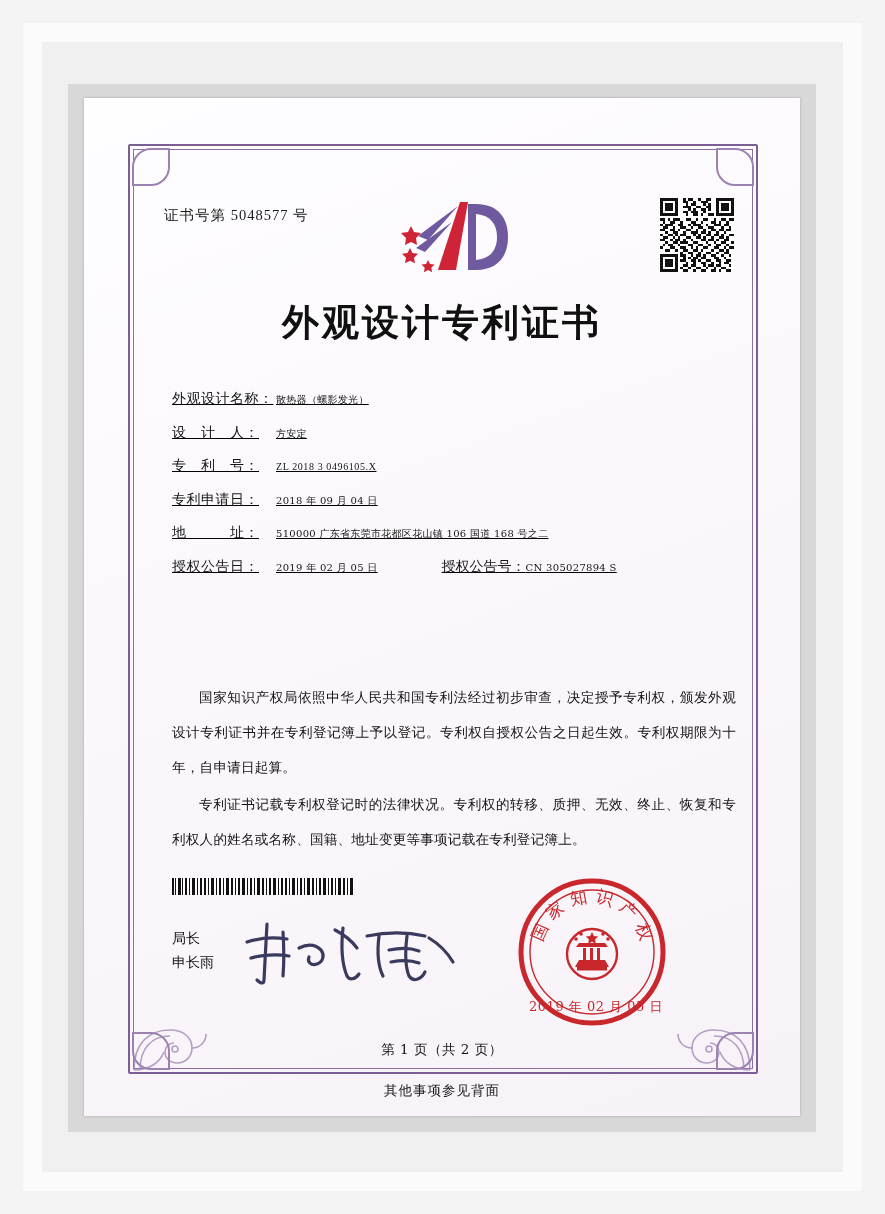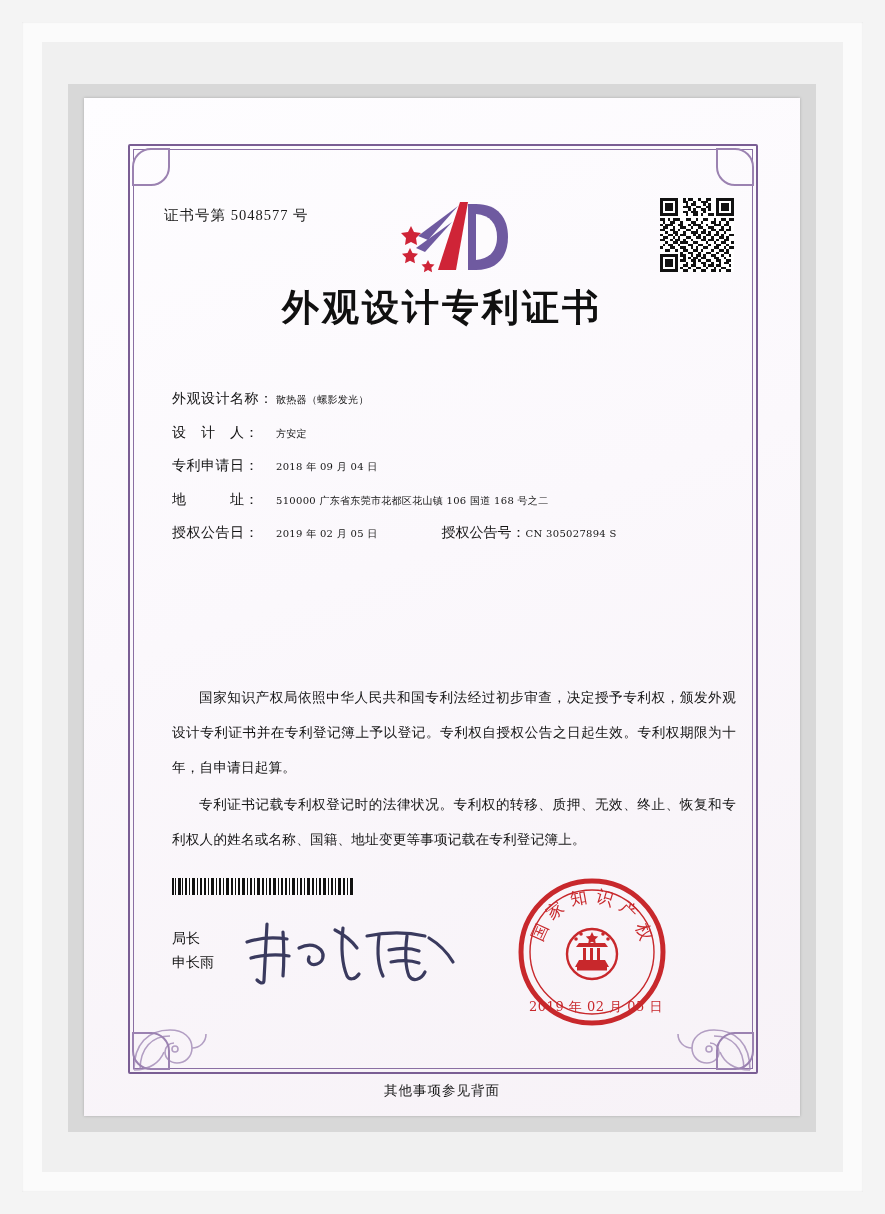--- a/index.html
+++ b/index.html
@@ -112,34 +112,35 @@
 
   #qrcode {
     position: absolute;
     right: 66px; top: 100px;
     width: 74px; height: 74px;
     background: #ffffff;
   }
 
   #main-title {
     position: absolute;
-    left: 0; right: 0; top: 185px;
+    left: 0; right: 0; top: 200px;
     text-align: center;
     font-size: 37px;
     letter-spacing: 3px;
     color: #101010;
     font-weight: 700;
     font-family: "DejaVu Serif", serif;
   }
 
   
   #fields {
     position: absolute;
     left: 88px; top: 292px;
     width: 560px;
+    text-decoration: underline;
   }
   .field-row {
     display: flex;
     align-items: baseline;
     margin-bottom: 15.5px;
     font-size: 14.5px;
     color: #141414;
     white-space: nowrap;
   }
   .field-label {
@@ -498,20 +499,24 @@
     <div id="fields">
       <div class="field-row">
         <span class="field-label">外观设计名称：</span>
         <span class="field-value">散热器（螺影发光）</span>
       </div>
       <div class="field-row">
         <span class="field-label">设　计　人：</span>
         <span class="field-value">方安定</span>
       </div>
       <div class="field-row">
+        <span class="field-label">专　利　号：</span>
+        <span class="field-value field-value-mono">ZL 2018 3 0496105.X</span>
+      </div>
+      <div class="field-row">
         <span class="field-label">专利申请日：</span>
         <span class="field-value">2018 年 09 月 04 日</span>
       </div>
       <div class="field-row">
         <span class="field-label">地　　　址：</span>
         <span class="field-value">510000 广东省东莞市花都区花山镇 106 国道 168 号之二</span>
       </div>
       <div class="field-row split">
         <span class="field-label">授权公告日：</span>
         <span class="field-value">2019 年 02 月 05 日</span>
@@ -624,15 +629,16 @@
 
       <defs>
         <path id="sealArc" d="M 76,76 m -50,0 a 50,50 0 1,1 100,0"></path>
       </defs>
       <text font-family="'DejaVu Serif', serif" font-size="17" fill="#c8282c" letter-spacing="7">
         <textPath href="#sealArc" startOffset="6%">国家知识产权局</textPath>
       </text>
     </svg>
     <div id="seal-date">2019 年 02 月 05 日</div>
 
+    <div id="page-num">第 1 页（共 2 页）</div>
     <div id="back-note">其他事项参见背面</div>
   </div>
 </div>
 
 </body></html>

